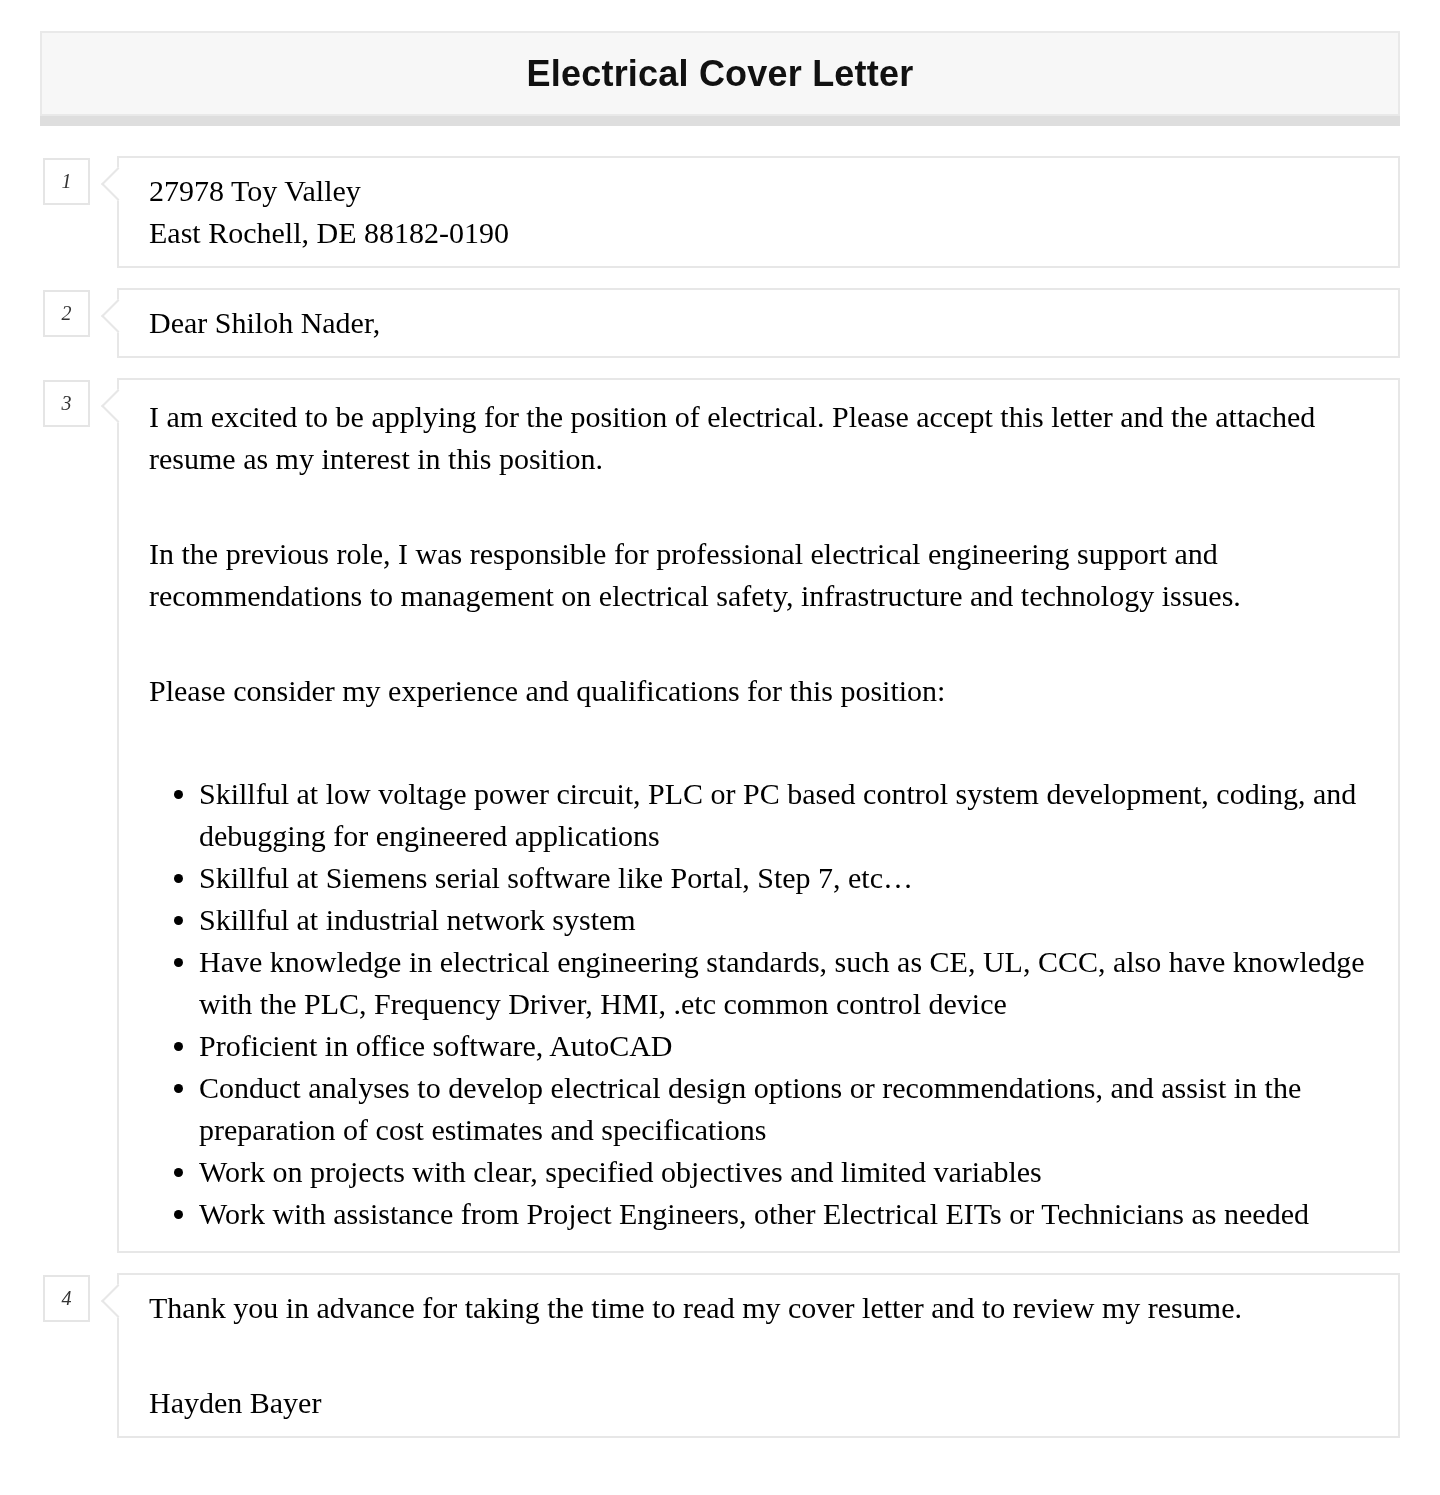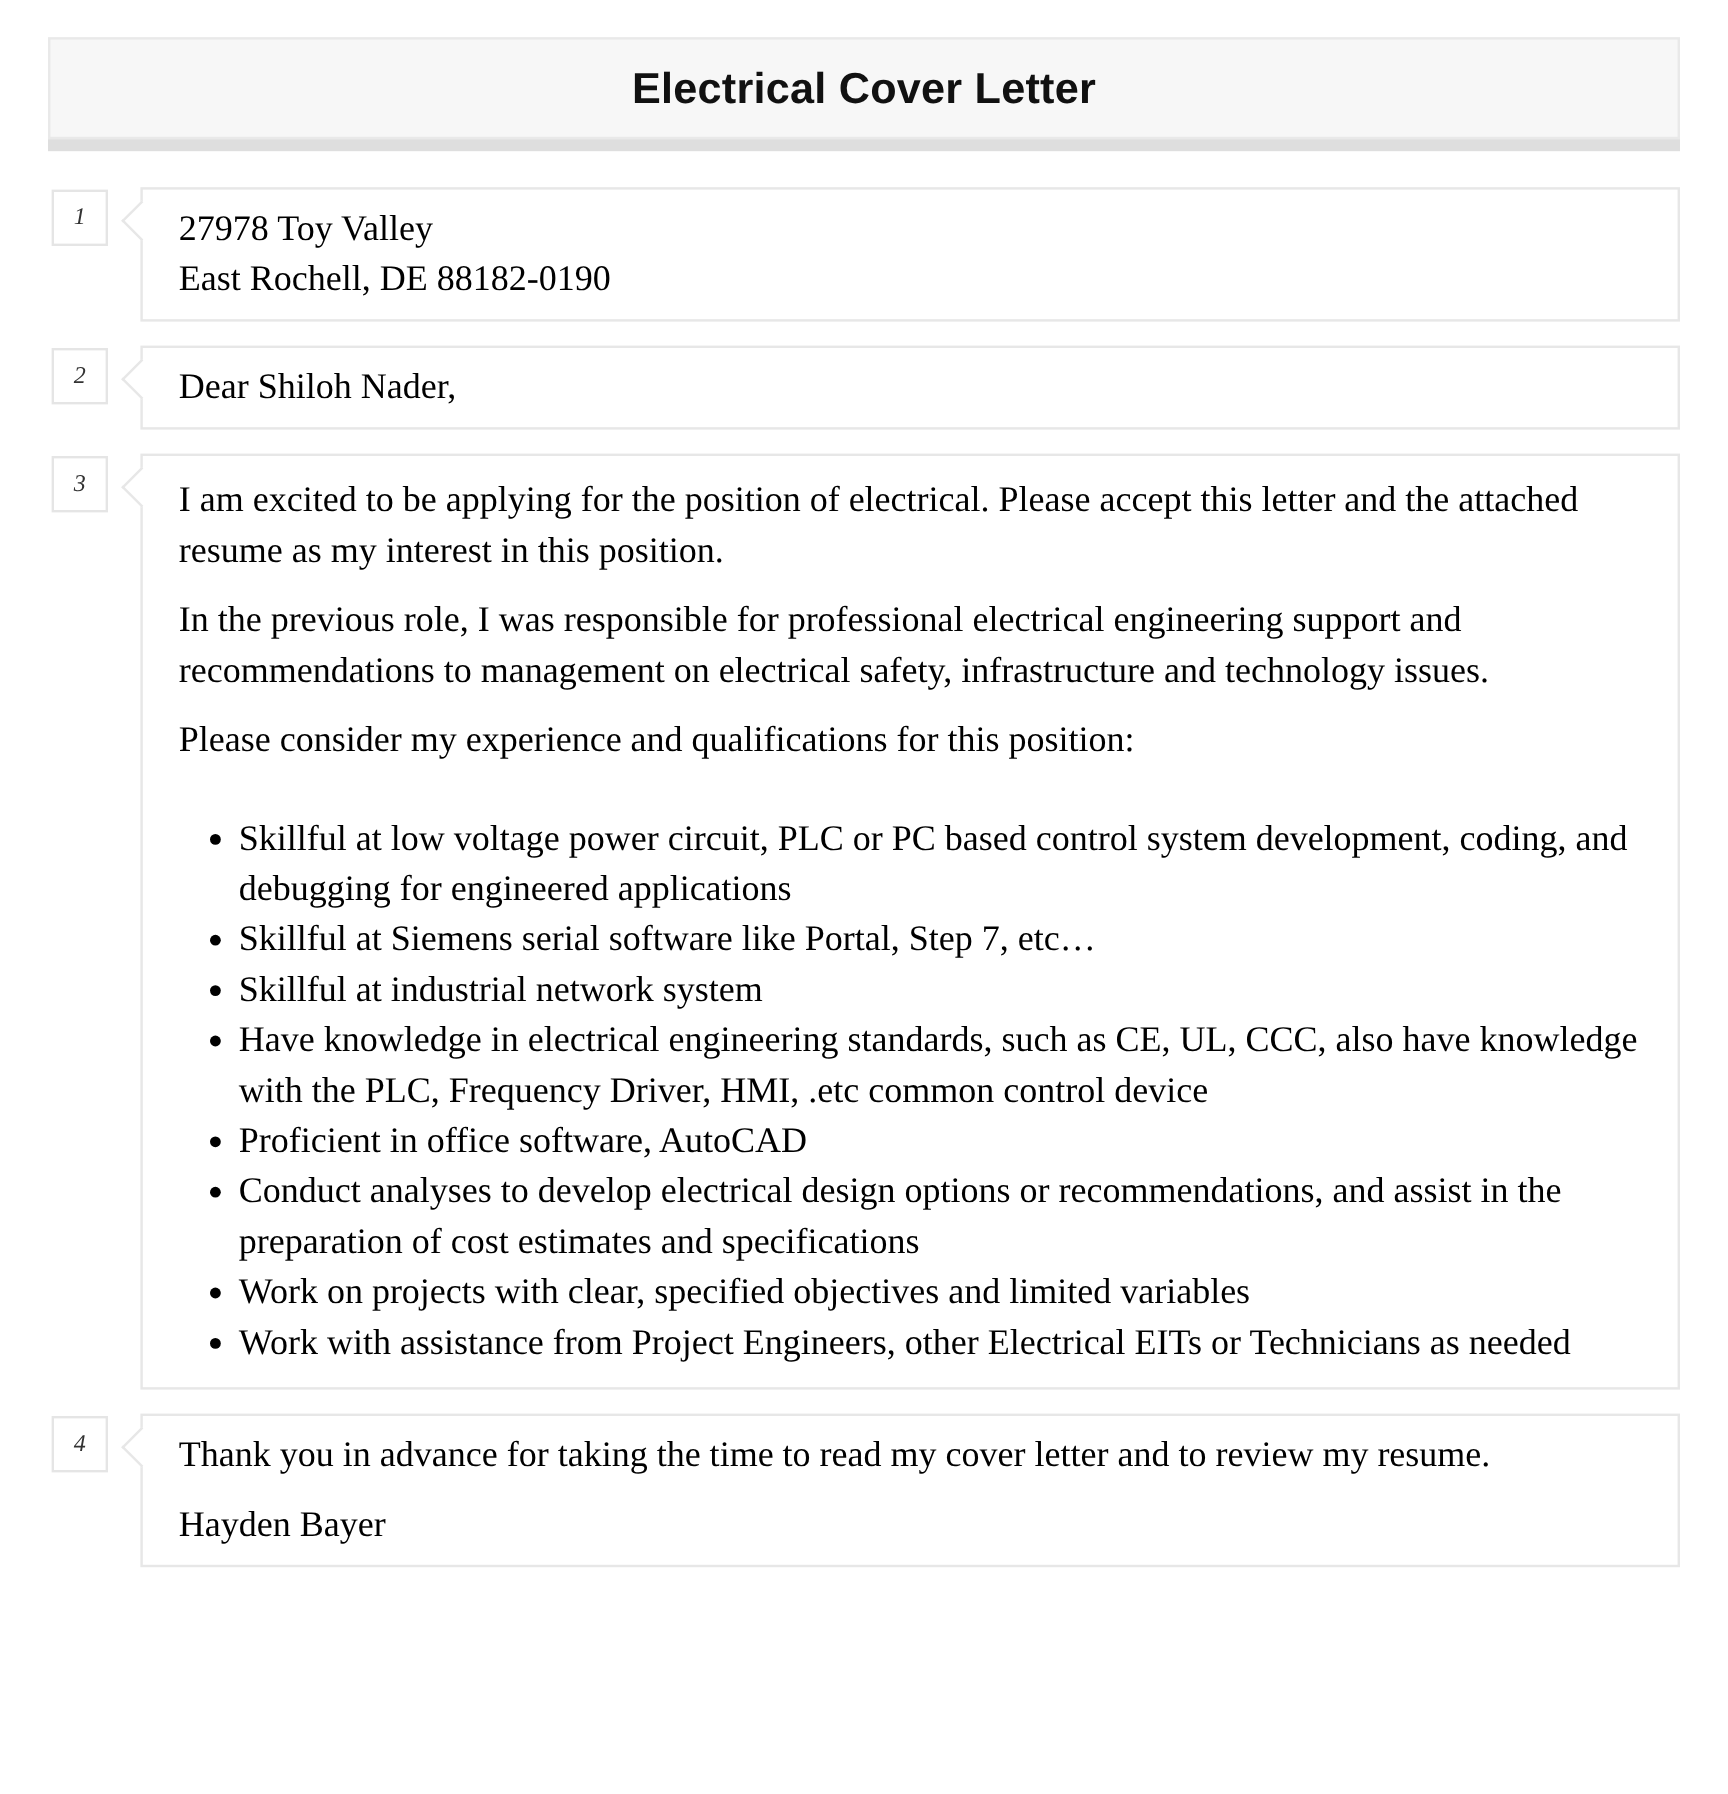--- a/index.html
+++ b/index.html
@@ -70,25 +70,25 @@
     top: 14px;
     width: 22px;
     height: 22px;
     background: #ffffff;
     border-left: 2px solid #e7e7e7;
     border-bottom: 2px solid #e7e7e7;
     transform: rotate(45deg);
   }
 
   .box.tall { padding: 16px 30px; }
-  .box p + p { margin-top: 16px; }
+  .box p + p { margin-top: 53px; }
   .bold { font-weight: normal; }
 
   .box ul {
-    margin-top: 40px;
+    margin-top: 61px;
     padding-left: 50px;
     list-style: disc outside;
   }
   .box li { line-height: 42px; }
 </style>
 </head>
 <body>
 
 <div class="page">
 

